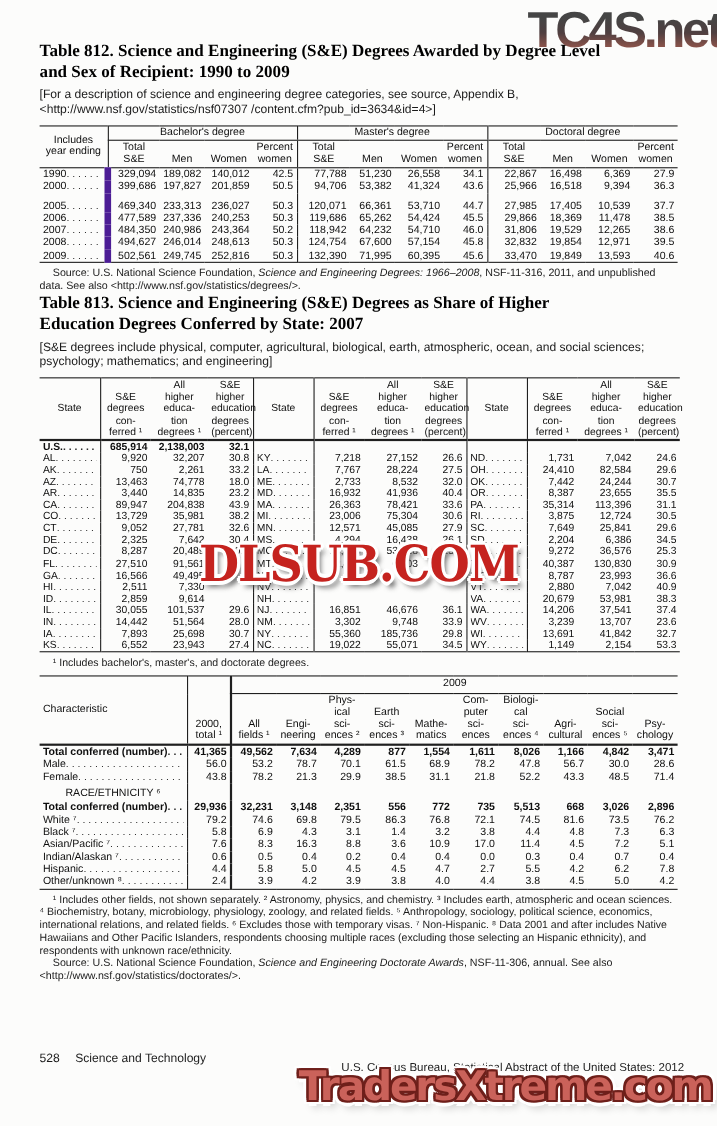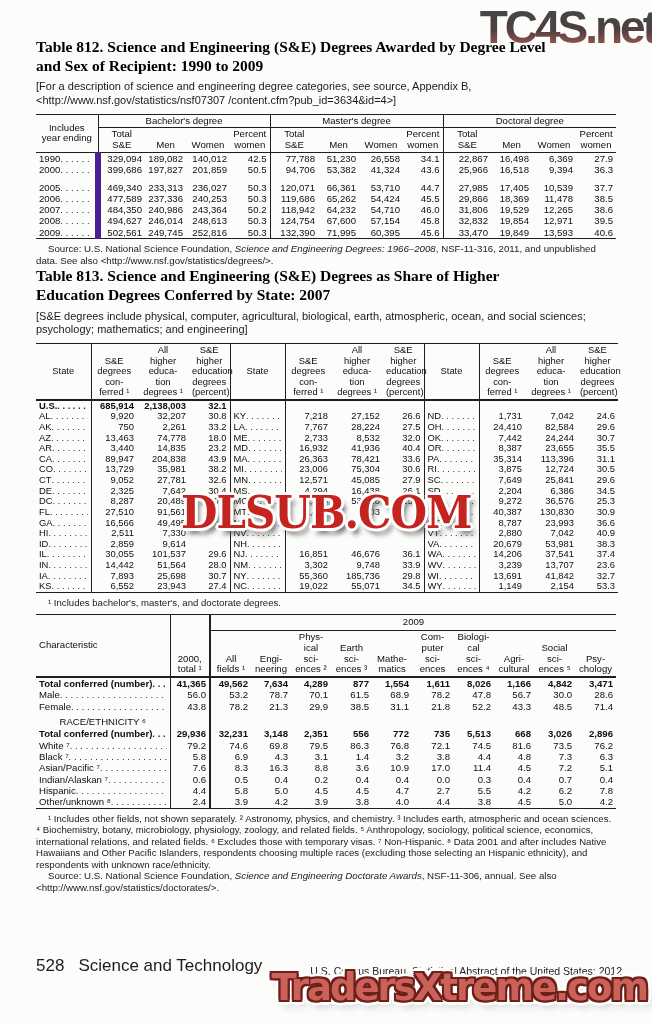--- a/index.html
+++ b/index.html
@@ -45,21 +45,21 @@
   
   #t814{border-top:1px solid #1f1f1f;border-bottom:1.5px solid #1f1f1f;}
   #t814 thead th{border-bottom:2px solid #1f1f1f;}
   #t814 th.spanner{border-bottom:1px solid #1f1f1f;text-align:center;vertical-align:middle;padding:2px 0;}
   #t814 th.stub14h{text-align:left;vertical-align:middle;border-right:1px solid #1f1f1f;}
   #t814 .stub14{border-right:1px solid #1f1f1f;}
   #t814 .c2000{border-right:2.5px solid #1f1f1f;}
   #t814 td.section{text-align:center;padding-top:4px;padding-bottom:1px;}
 
   
-  .foot-left{position:absolute;left:36px;top:956px;font-size:17px;color:#1c1c1c;z-index:1;}
+  .foot-left{position:absolute;left:36px;top:956px;font-size:11px;color:#1c1c1c;z-index:1;}
   .foot-left .sect{margin-left:14px;}
   .foot-src{position:absolute;top:965px;right:30px;font-size:10.5px;color:#222;z-index:2;}
 
   
   .wm-top{position:absolute;top:0;right:-3px;z-index:6;
           font-family:"Liberation Sans",sans-serif;font-weight:bold;font-size:46px;letter-spacing:-3px;
           background:linear-gradient(180deg,#454545 30%,#4f3f40 55%,#8c544b 80%,#9b5e52 100%);
           -webkit-background-clip:text;background-clip:text;color:transparent;}
   .wm-mid{position:absolute;top:488px;left:181px;z-index:7;
           font-family:"DejaVu Serif",serif;font-weight:bold;font-size:42px;letter-spacing:-1px;

